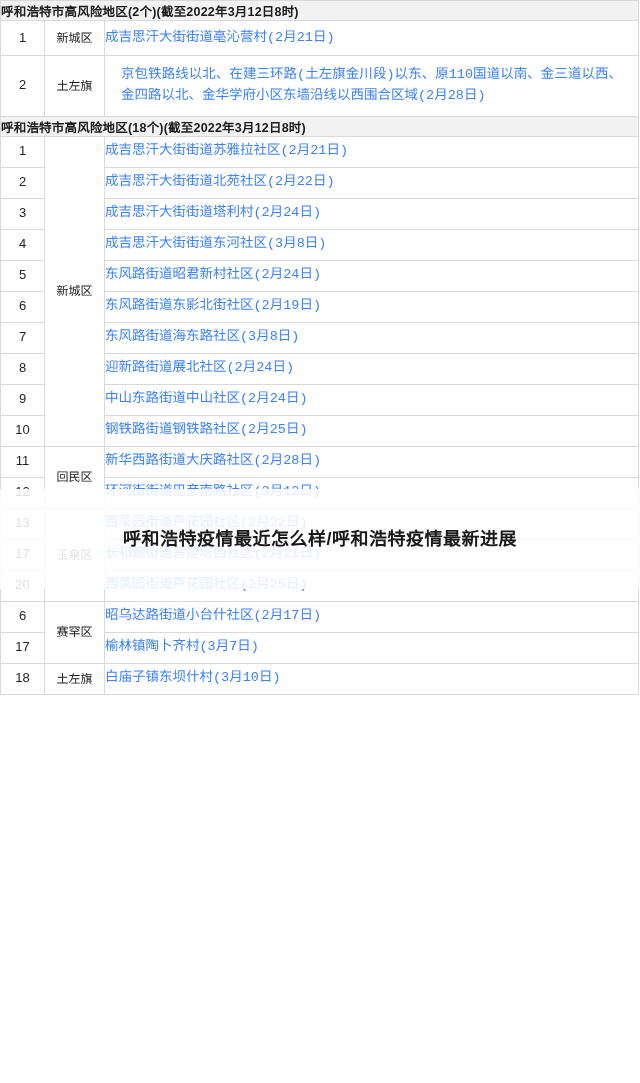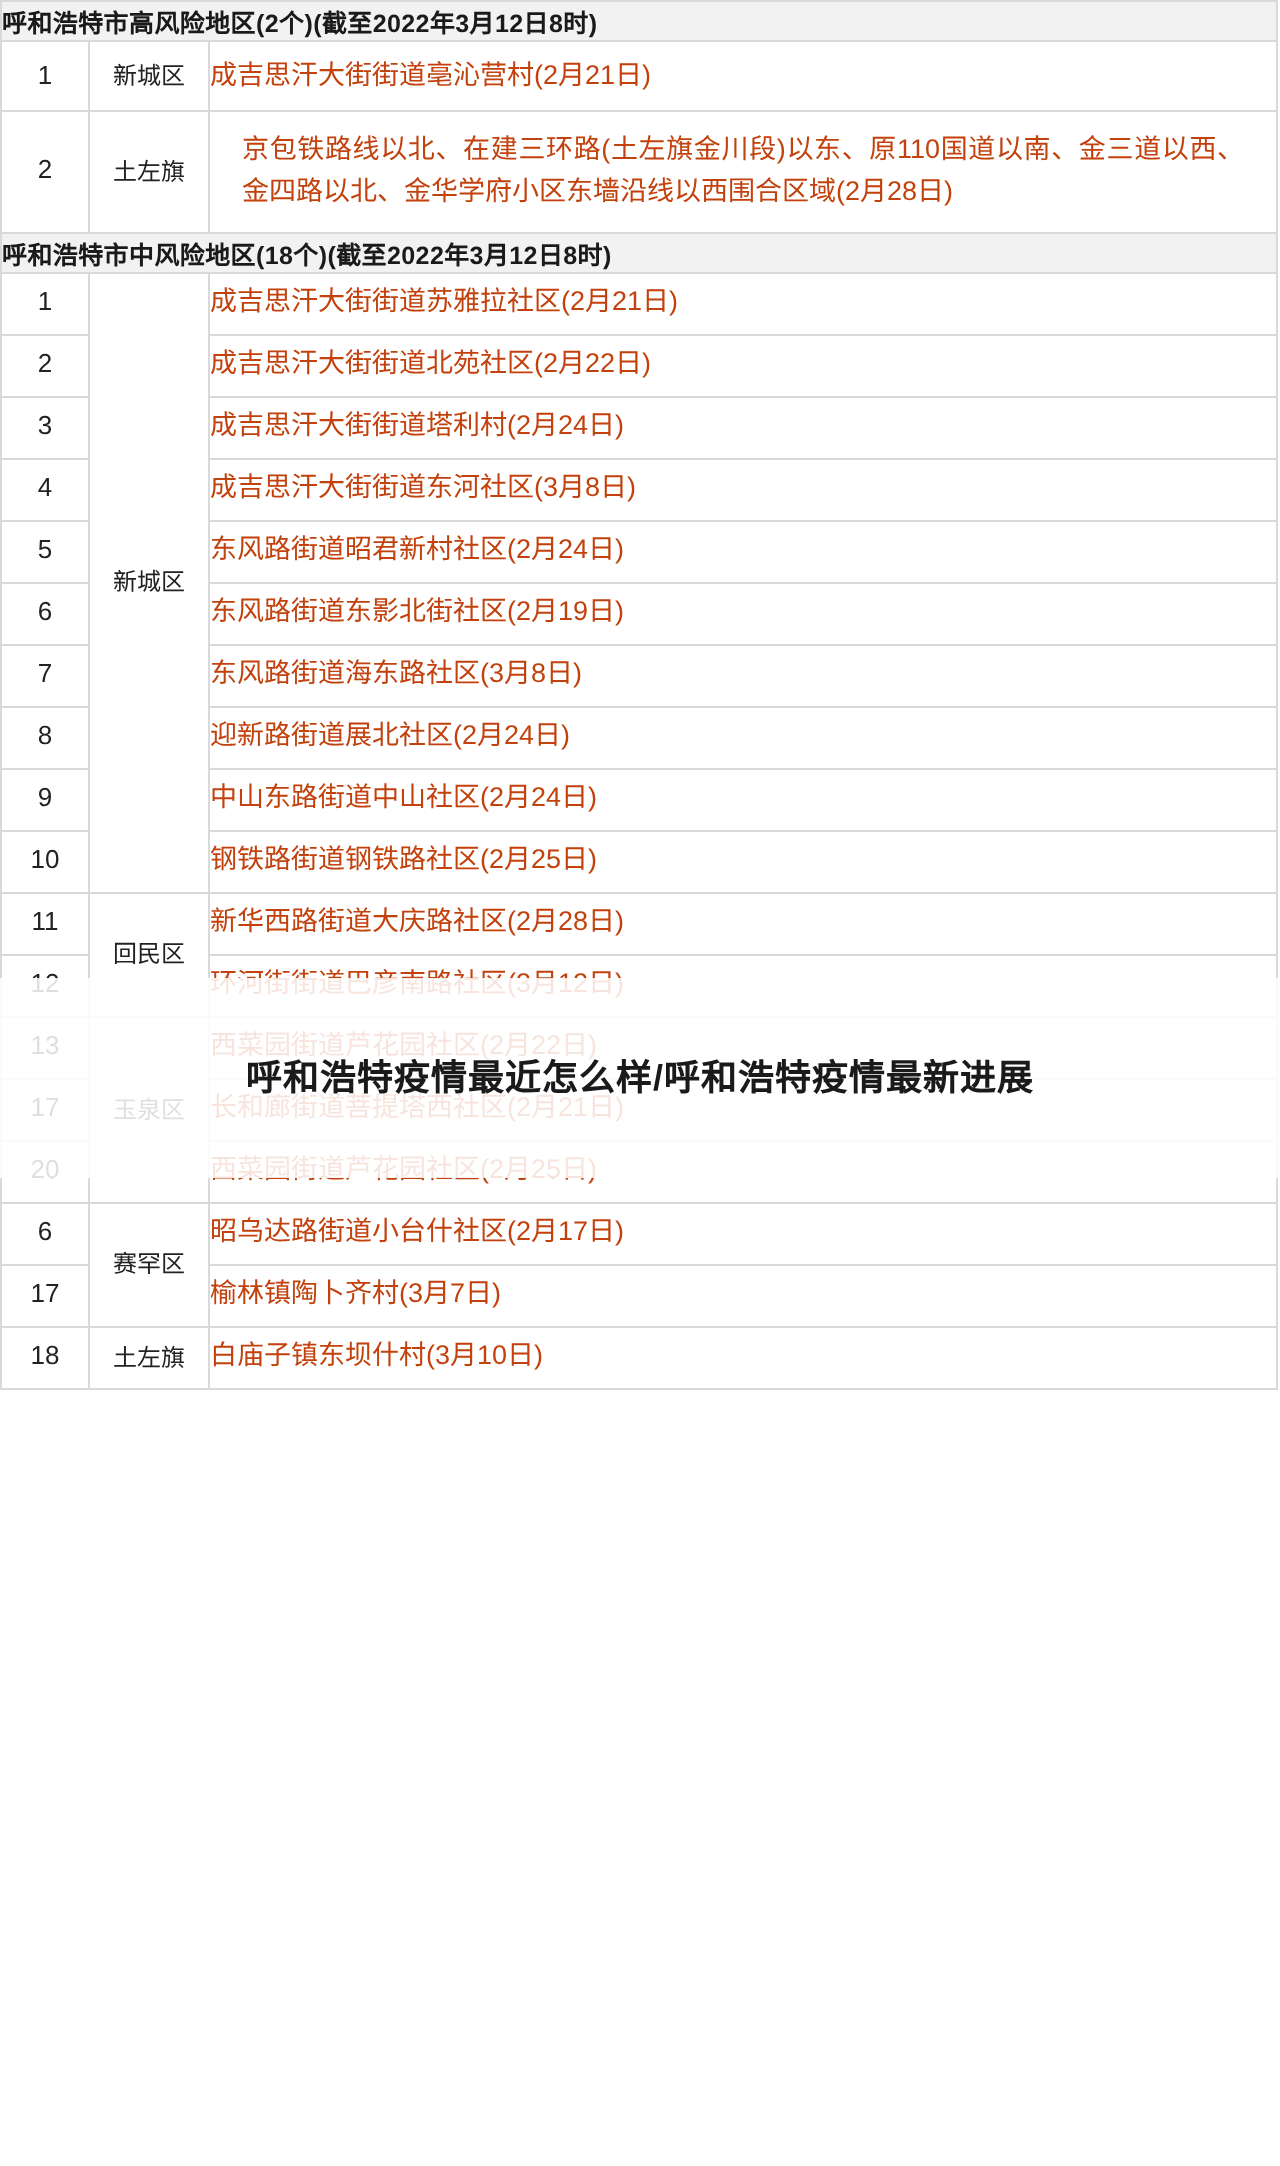--- a/index.html
+++ b/index.html
@@ -54,23 +54,24 @@
   .dist-cell {
     text-align: center;
     font-size: 12px;
     color: #222222;
     line-height: 1.2;
     padding: 6px 14px;
     word-break: break-all;
   }
   .place-cell {
     font-size: 13.5px;
-    color: #c2410c;
+    color: #3b82f6;
     line-height: 1.55;
     padding: 9px 14px 9px 18px;
+    font-family: Liberation Mono, monospace;
   }
   .place-cell.wrap {
     padding: 9px 16px 9px 16px;
     text-align: justify;
   }
   .row-high td { height: 34px; }
   .row-mid td { height: 30px; }
 
   
   .overlay {
@@ -116,21 +117,21 @@
         <td class="dist-cell">新城区</td>
         <td class="place-cell">成吉思汗大街街道亳沁营村(2月21日)</td>
       </tr>
       <tr class="row-high">
         <td class="idx-cell">2</td>
         <td class="dist-cell">土左旗</td>
         <td class="place-cell wrap">京包铁路线以北、在建三环路(土左旗金川段)以东、原110国道以南、金三道以西、金四路以北、金华学府小区东墙沿线以西围合区域(2月28日)</td>
       </tr>
 
       <tr class="section-header">
-        <td colspan="3">呼和浩特市中风险地区(18个)(截至2022年3月12日8时)</td>
+        <td colspan="3">呼和浩特市高风险地区(18个)(截至2022年3月12日8时)</td>
       </tr>
 
       <tr class="row-mid">
         <td class="idx-cell">1</td>
         <td class="dist-cell" rowspan="10">新城区</td>
         <td class="place-cell">成吉思汗大街街道苏雅拉社区(2月21日)</td>
       </tr>
       <tr class="row-mid">
         <td class="idx-cell">2</td>
         <td class="place-cell">成吉思汗大街街道北苑社区(2月22日)</td>

